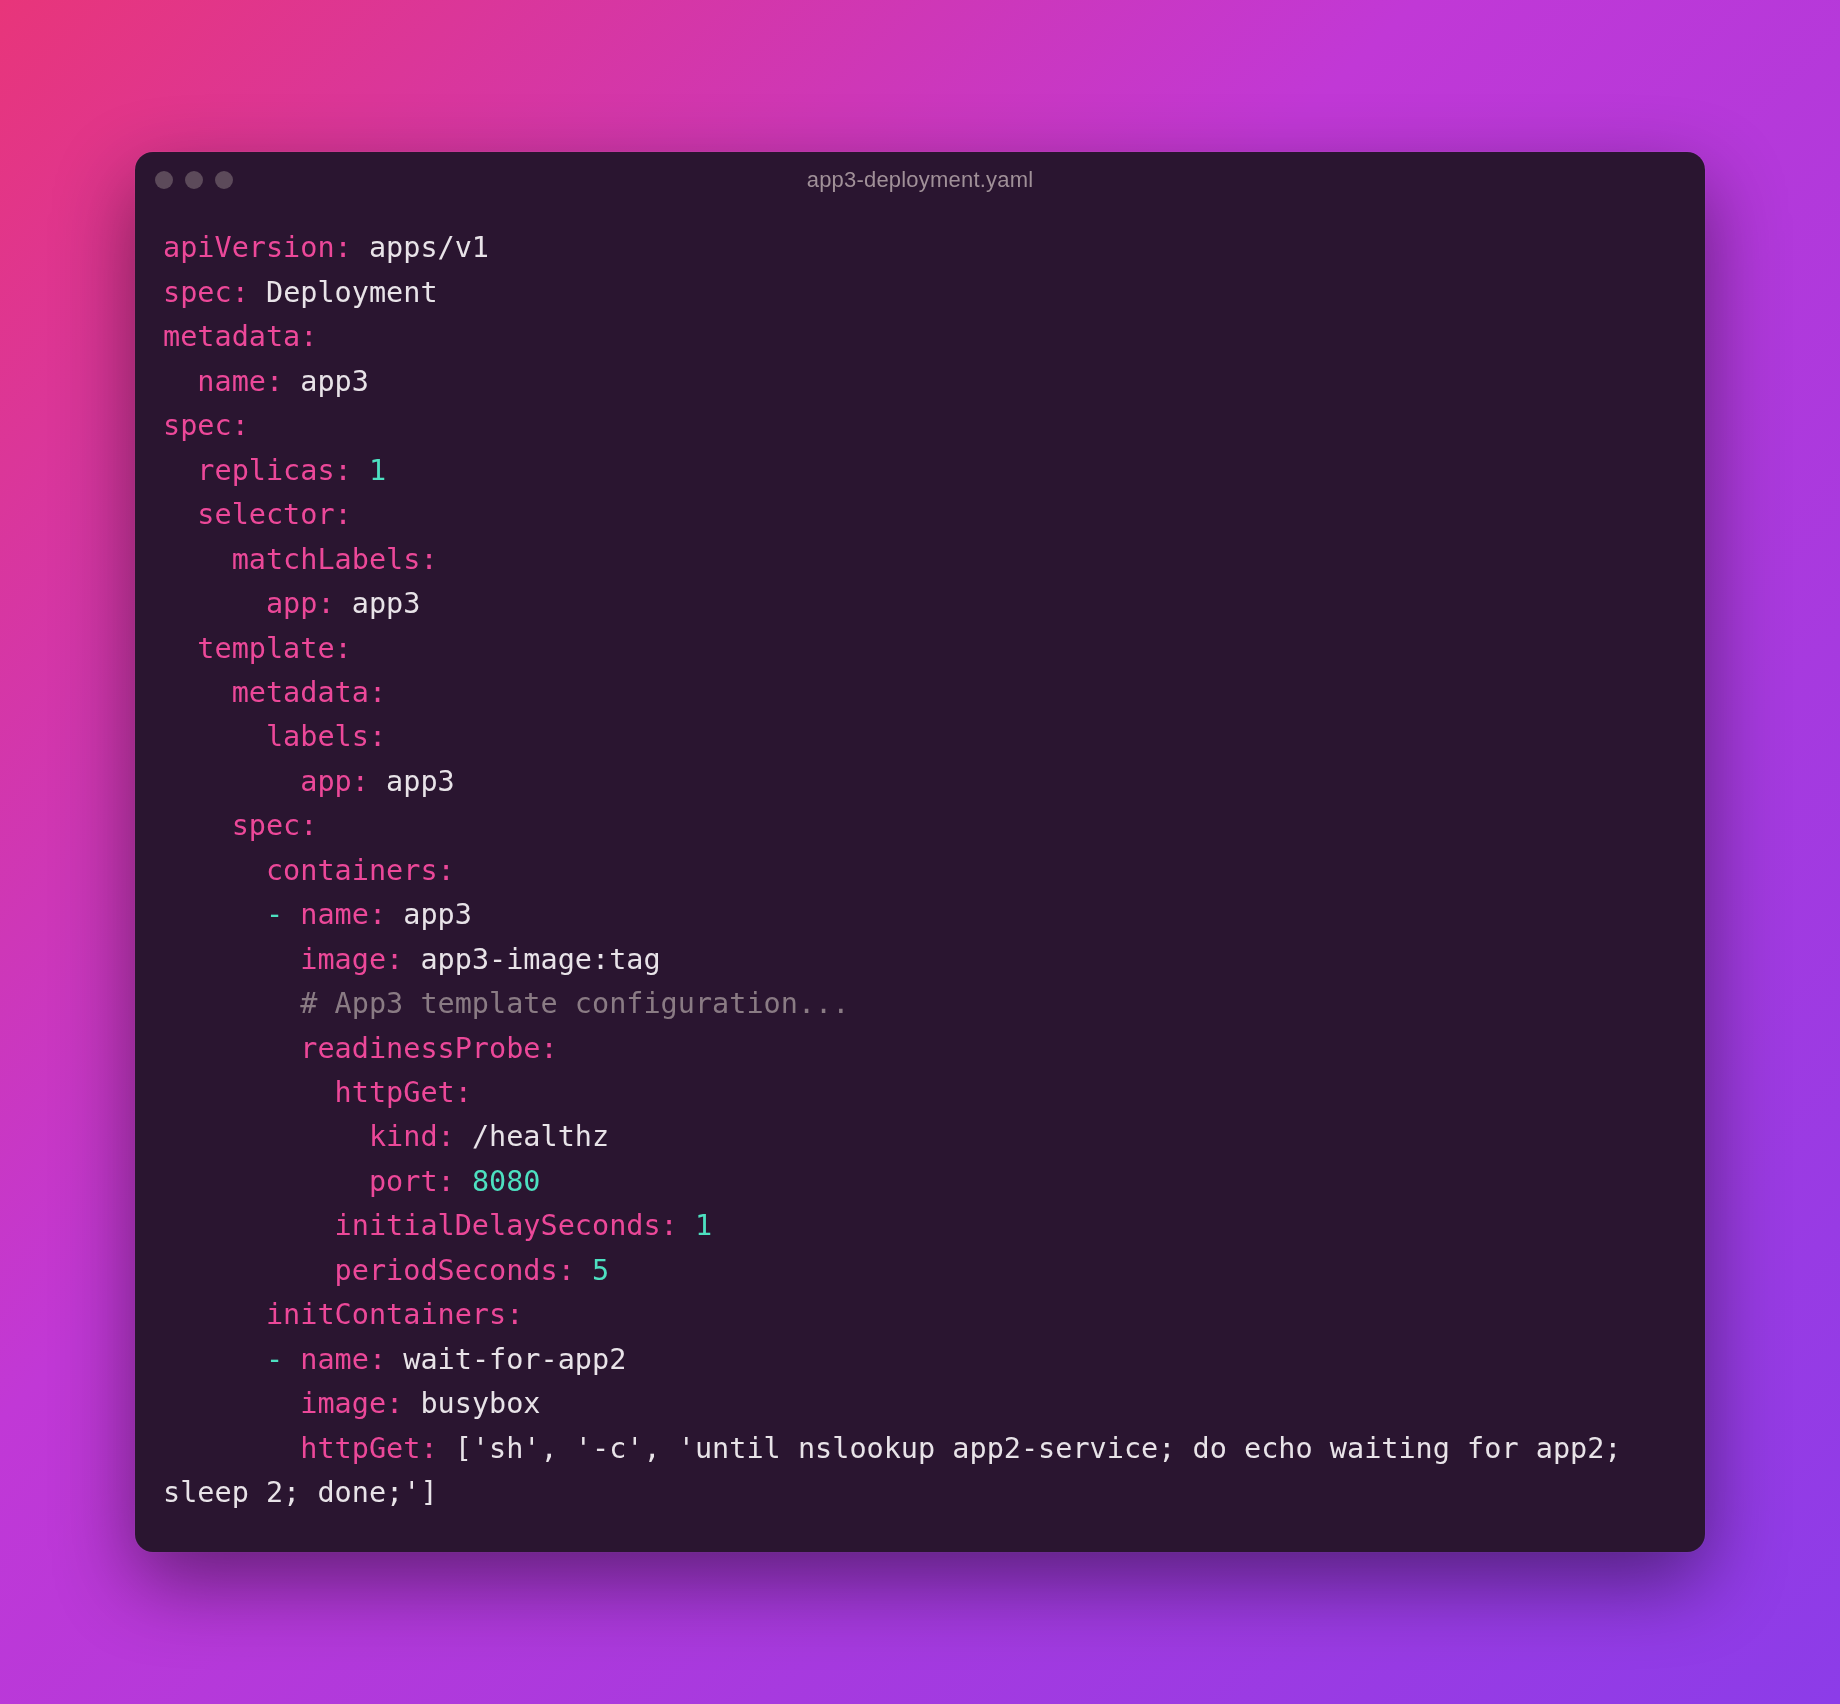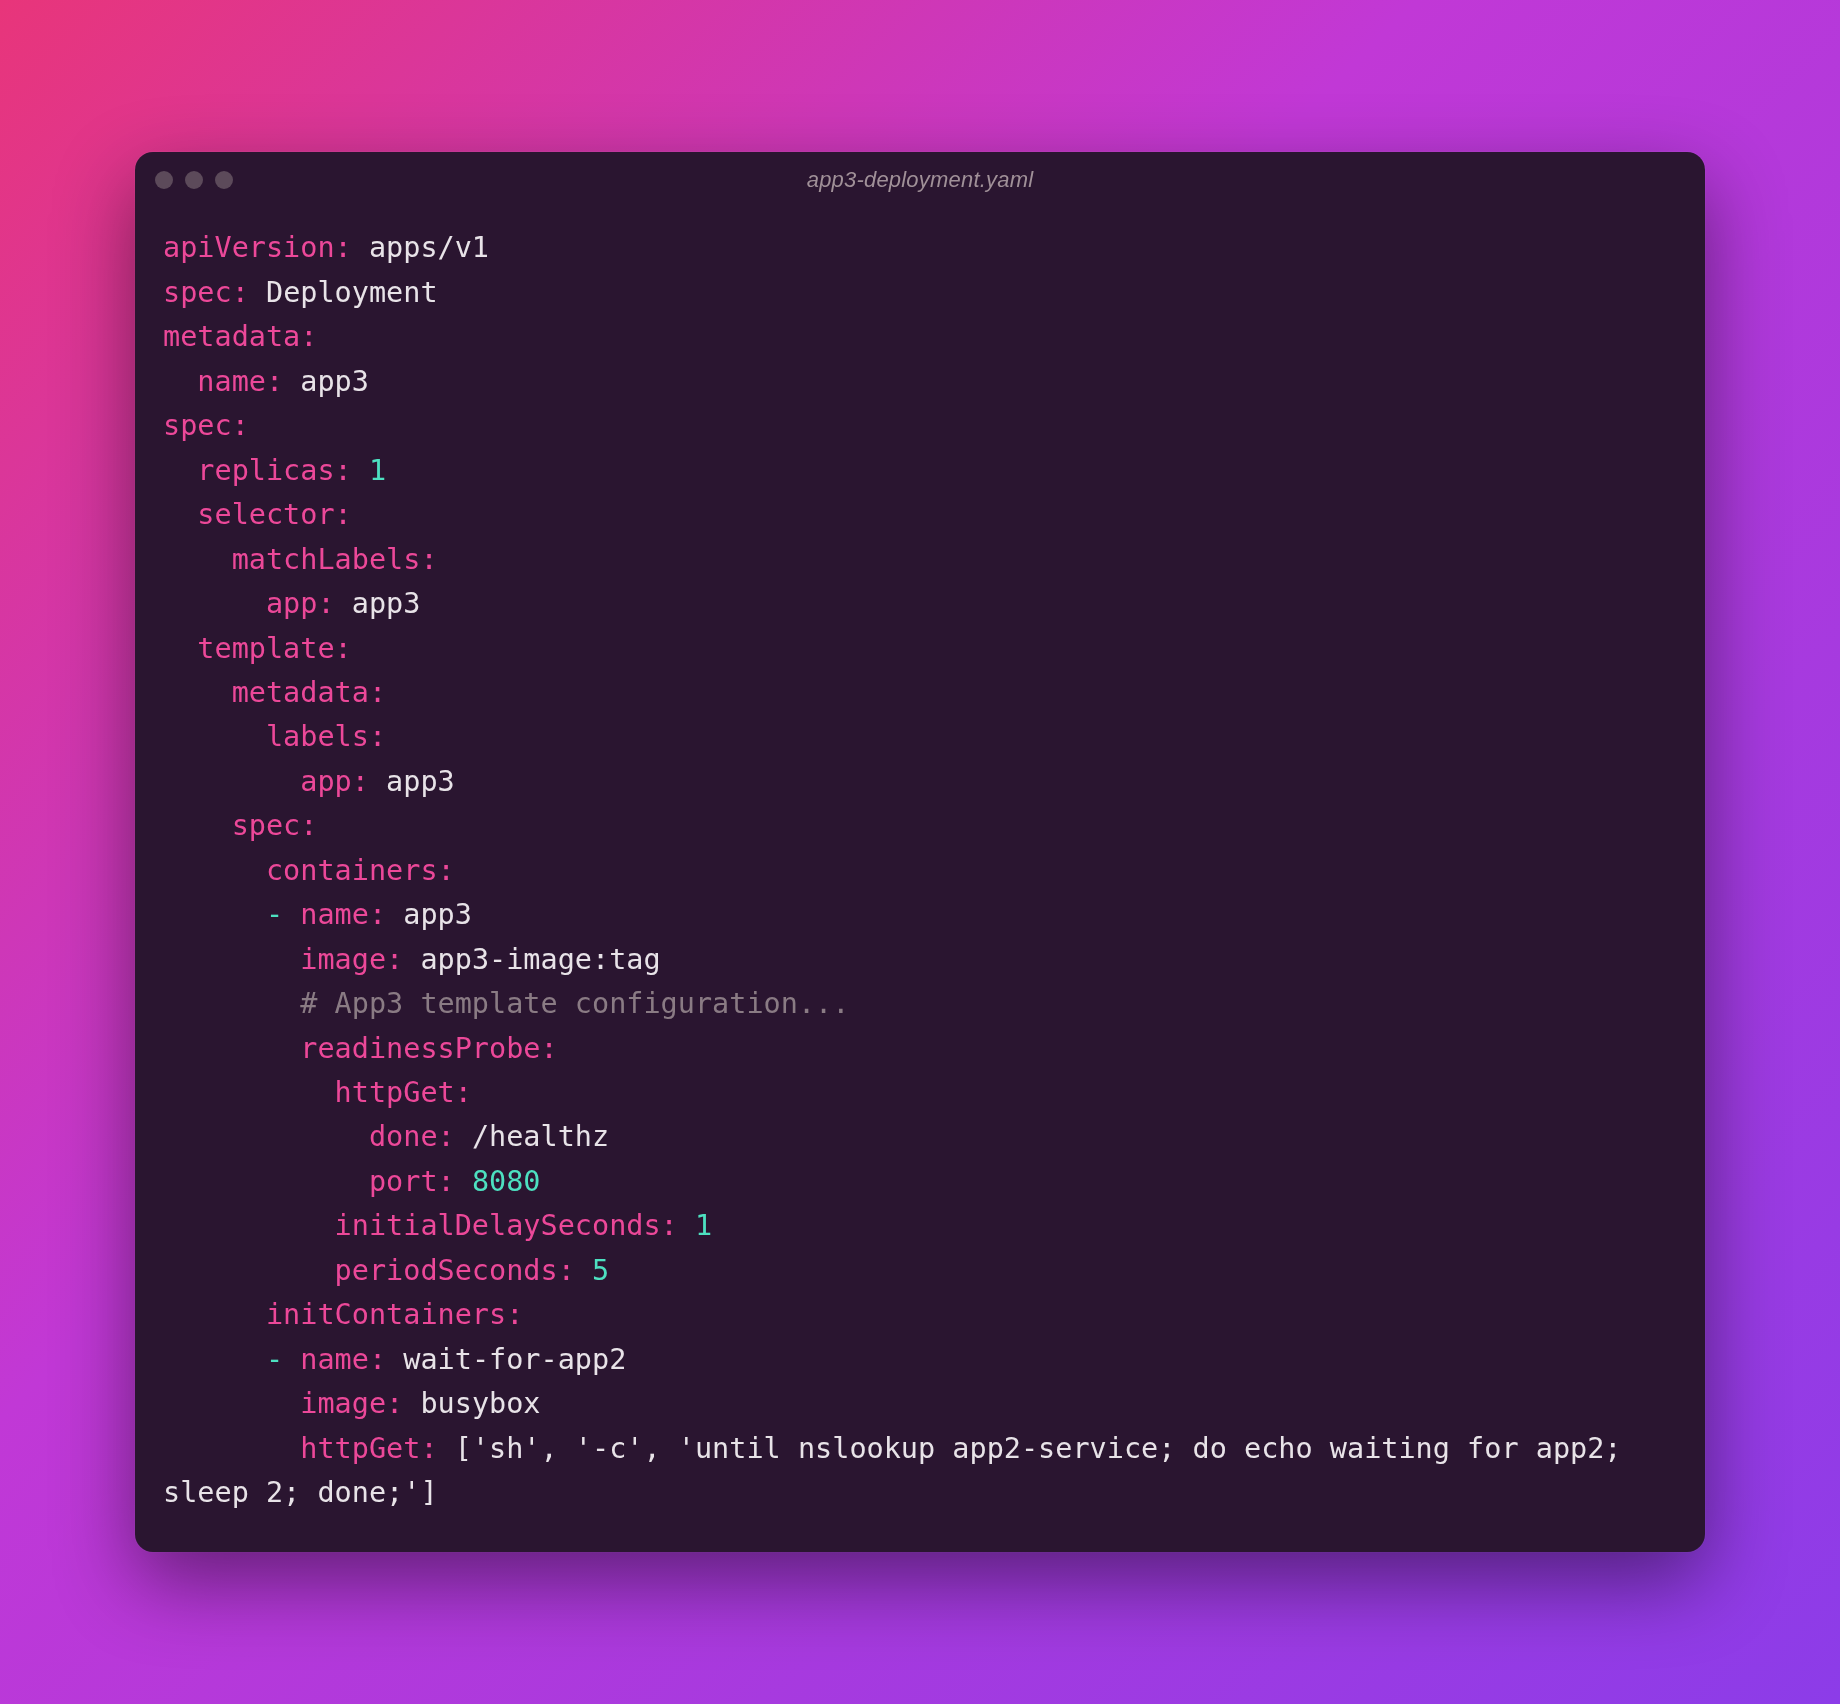--- a/index.html
+++ b/index.html
@@ -38,21 +38,20 @@
   }
   .title {
     position: absolute;
     left: 0; right: 0;
     text-align: center;
     color: #a09098;
     font-size: 22px;
     font-weight: 400;
     letter-spacing: 0.2px;
     font-family: -apple-system, BlinkMacSystemFont, 'Segoe UI', sans-serif;
-    font-style: italic;
   }
   .code {
     padding: 18px 28px 36px 28px;
     font-size: 28.5px;
     line-height: 1.56;
     color: #e8e3e8;
     white-space: pre-wrap;
     word-wrap: break-word;
     font-variant-ligatures: none;
   }
@@ -87,21 +86,21 @@
     <span class="k">metadata:</span>
       <span class="k">labels:</span>
         <span class="k">app:</span> <span class="s">app3</span>
     <span class="k">spec:</span>
       <span class="k">containers:</span>
       <span class="d">-</span> <span class="k">name:</span> <span class="s">app3</span>
         <span class="k">image:</span> <span class="s">app3-image:tag</span>
         <span class="c"># App3 template configuration...</span>
         <span class="k">readinessProbe:</span>
           <span class="k">httpGet:</span>
-            <span class="k">done:</span> <span class="s">/healthz</span>
+            <span class="k">kind:</span> <span class="s">/healthz</span>
             <span class="k">port:</span> <span class="n">8080</span>
           <span class="k">initialDelaySeconds:</span> <span class="n">1</span>
           <span class="k">periodSeconds:</span> <span class="n">5</span>
       <span class="k">initContainers:</span>
       <span class="d">-</span> <span class="k">name:</span> <span class="s">wait-for-app2</span>
         <span class="k">image:</span> <span class="s">busybox</span>
         <span class="k">httpGet:</span> <span class="s">['sh', '-c', 'until nslookup app2-service; do echo waiting for app2; sleep 2; done;']</span></div>
 </div>
 
 </body></html>

